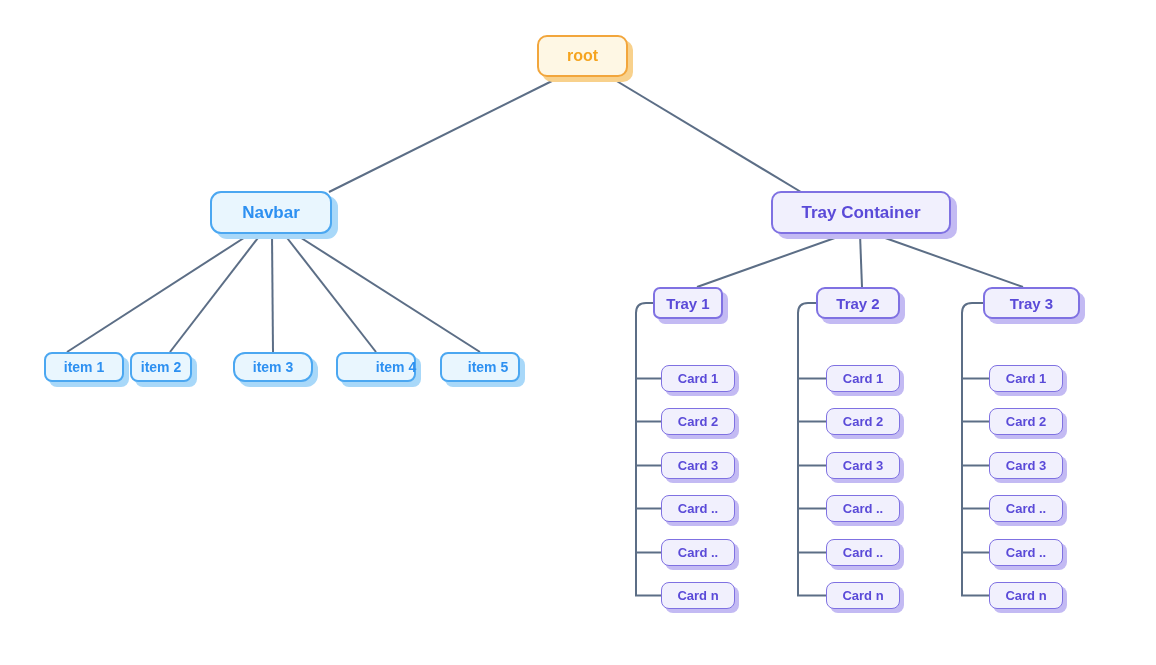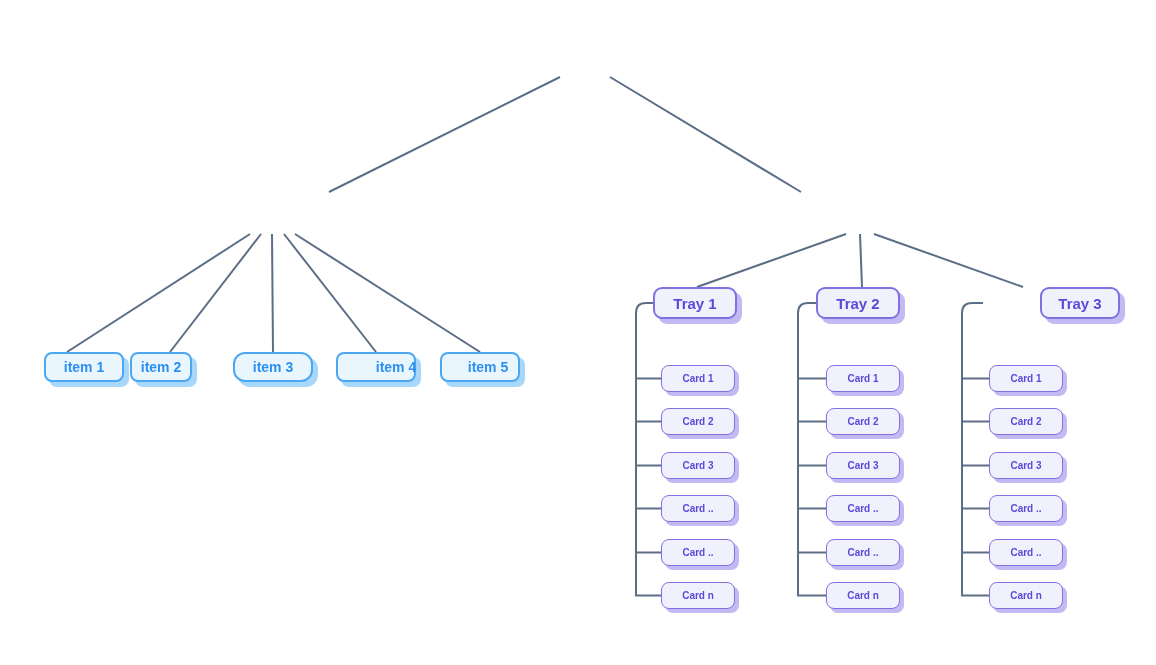--- a/index.html
+++ b/index.html
@@ -70,21 +70,21 @@
     box-shadow: 5px 5px 0 var(--purple-shadow);
     border-radius: 9px;
     font-size: 15px; font-weight: 700;
   }
   .node.purple-card {
     background: var(--purple-bg);
     border: 1.5px solid var(--purple-border);
     color: var(--purple-text);
     box-shadow: 4px 4px 0 var(--purple-shadow);
     border-radius: 8px;
-    font-size: 10px; font-weight: 700;
+    font-size: 13px; font-weight: 700;
   }
 </style>
 </head>
 <body>
 
 <div class="canvas">
 
   <svg class="edges" viewBox="0 0 1156 665">
 
     <path d="M560,77 L329,192"></path>
@@ -115,31 +115,34 @@
     <path d="M798,552.5 L826,552.5"></path>
 
     <path d="M983,303 L972,303 Q962,303 962,313 L962,595.5 L989,595.5"></path>
     <path d="M962,378.5 L989,378.5"></path>
     <path d="M962,421.5 L989,421.5"></path>
     <path d="M962,465.5 L989,465.5"></path>
     <path d="M962,508.5 L989,508.5"></path>
     <path d="M962,552.5 L989,552.5"></path>
   </svg>
 
+  <div class="node orange" style="left:537px; top:35px; width:91px; height:42px;">root</div>
 
+  <div class="node blue-main" style="left:210px; top:191px; width:122px; height:43px;">Navbar</div>
+  <div class="node purple-main" style="left:771px; top:191px; width:180px; height:43px;">Tray Container</div>
 
   <div class="node blue-item" style="left:27px;  top:352px; width:80px; height:30px;margin-left:17px;">item 1</div>
   <div class="node blue-item" style="left:130px; top:352px; width:62px; height:30px;text-align:right;">item 2</div>
   <div class="node blue-item" style="left:233px; top:352px; width:80px; height:30px;border-radius:12px;">item 3</div>
   <div class="node blue-item" style="left:336px; top:352px; width:80px; height:30px;padding-left:40px;">item 4</div>
   <div class="node blue-item" style="left:440px; top:352px; width:80px; height:30px;padding-left:16px;">item 5</div>
 
-  <div class="node purple-tray" style="left:653px; top:287px; width:84px; height:32px;">Tray 1</div>
+  <div class="node purple-tray" style="left:653px; top:287px; width:70px; height:32px;border-radius:7px;">Tray 1</div>
   <div class="node purple-tray" style="left:816px; top:287px; width:84px; height:32px;">Tray 2</div>
-  <div class="node purple-tray" style="left:1040px; top:287px; width:80px; height:32px;">Tray 3</div>
+  <div class="node purple-tray" style="left:983px; top:287px; width:97px; height:32px;">Tray 3</div>
 
   <div class="node purple-card" style="left:661px; top:365px; width:74px; height:27px;">Card 1</div>
   <div class="node purple-card" style="left:661px; top:408px; width:74px; height:27px;">Card 2</div>
   <div class="node purple-card" style="left:661px; top:452px; width:74px; height:27px;">Card 3</div>
   <div class="node purple-card" style="left:661px; top:495px; width:74px; height:27px;">Card ..</div>
   <div class="node purple-card" style="left:661px; top:539px; width:74px; height:27px;">Card ..</div>
   <div class="node purple-card" style="left:661px; top:582px; width:74px; height:27px;">Card n</div>
 
   <div class="node purple-card" style="left:826px; top:365px; width:74px; height:27px;">Card 1</div>
   <div class="node purple-card" style="left:826px; top:408px; width:74px; height:27px;">Card 2</div>

